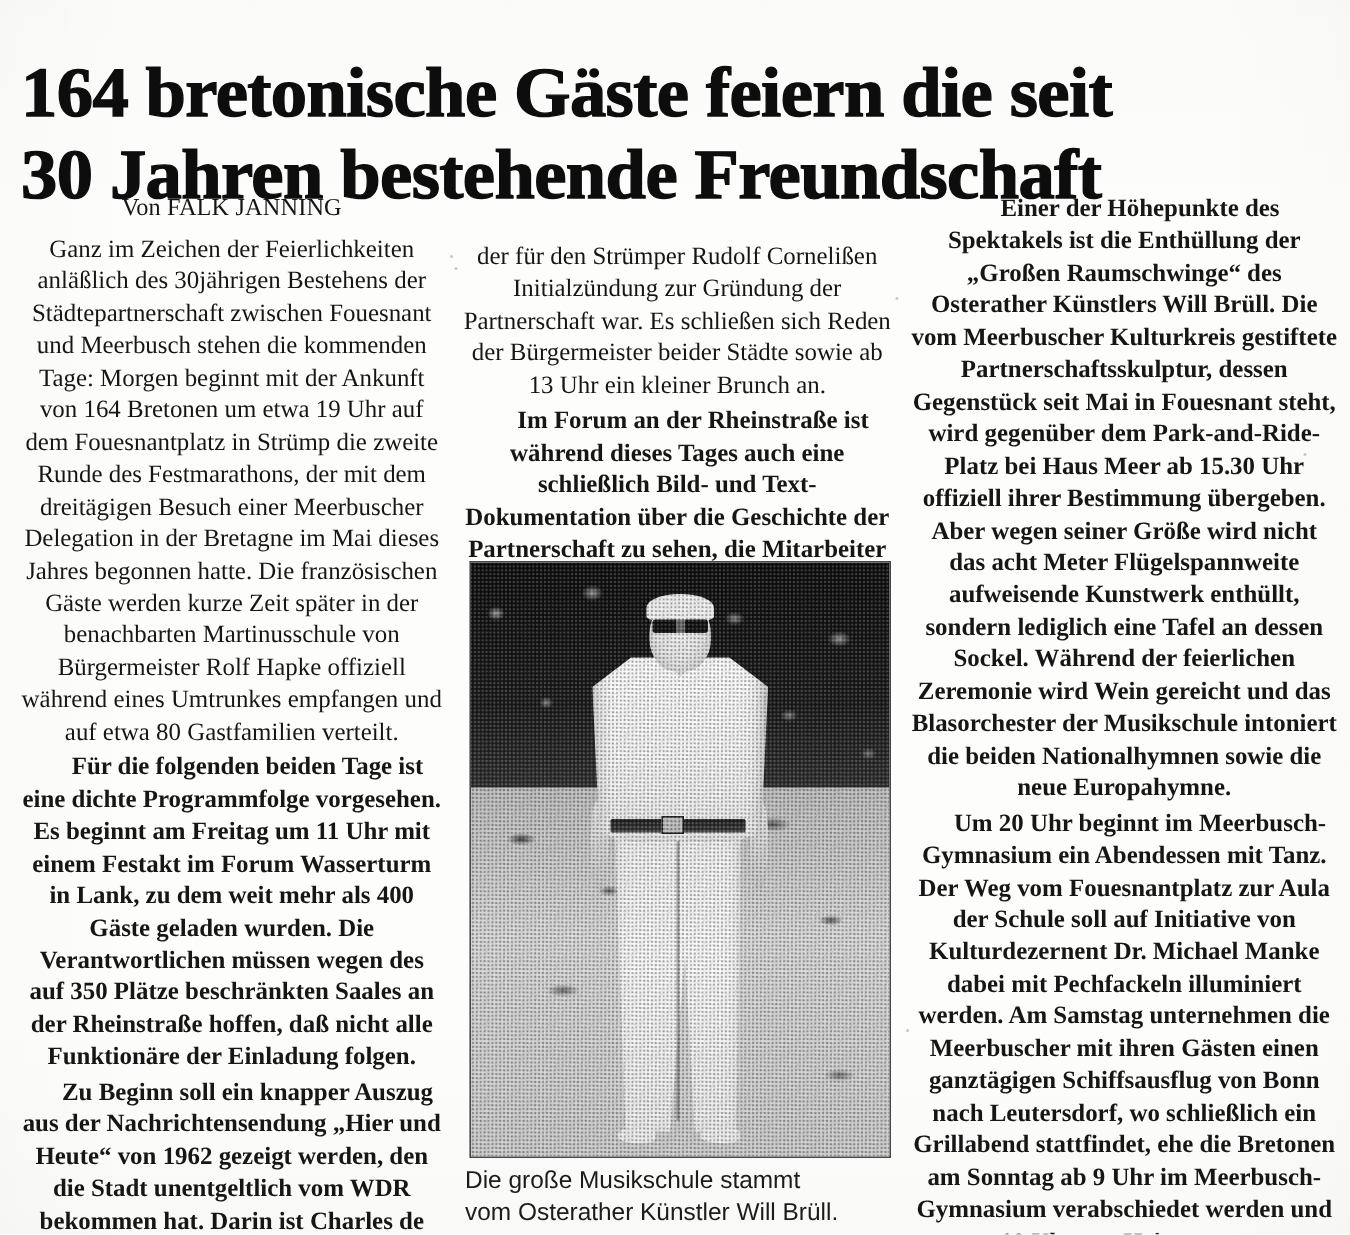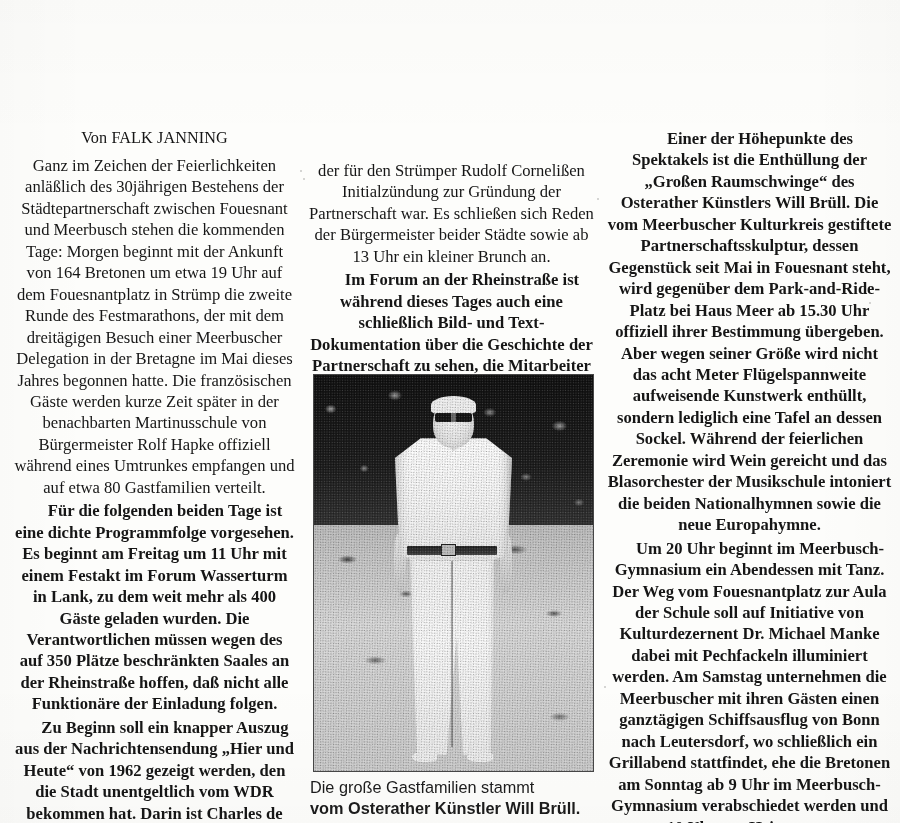--- a/index.html
+++ b/index.html
@@ -268,35 +268,39 @@
     top: 777px;
     width: 288px;
     font-family: "Liberation Sans", "DejaVu Sans", sans-serif;
     font-size: 16.3px;
     line-height: 20.5px;
     color: #1c1c1c;
     text-align: justify;
     text-justify: inter-word;
   }
   .caption .cap-line { display: block; }
-  .caption .cap-line.last { text-align: left; font-weight: bold; }
+  .caption .cap-line.last { text-align: left; }
 
   
   .speck {
     position: absolute;
     background: rgba(120,120,118,0.40);
     pointer-events: none;
     border-radius: 50%;
   }
 </style>
 </head>
 <body>
 
 <div id="page">
 
+  <h1 class="headline">
+    <span class="hl-line l1">164 bretonische Gäste feiern die seit</span>
+    <span class="hl-line l2">30 Jahren bestehende Freundschaft</span>
+  </h1>
 
   <div class="col" id="col1">
     <p class="byline">Von FALK JANNING</p>
     <p>Ganz im Zeichen der Feierlichkeiten anläßlich des 30jährigen Bestehens der Städtepartnerschaft zwischen Fouesnant und Meerbusch stehen die kommenden Tage: Morgen beginnt mit der Ankunft von 164 Bretonen um etwa 19 Uhr auf dem Fouesnantplatz in Strümp die zweite Runde des Festmarathons, der mit dem dreitägigen Besuch einer Meerbuscher Delegation in der Bretagne im Mai dieses Jahres begonnen hatte. Die französischen Gäste werden kurze Zeit später in der benachbarten Martinusschule von Bürgermeister Rolf Hapke offiziell während eines Umtrunkes empfangen und auf etwa 80 Gastfamilien verteilt.</p>
     <p class="indent">Für die folgenden beiden Tage ist eine dichte Programmfolge vorgesehen. Es beginnt am Freitag um 11 Uhr mit einem Festakt im Forum Wasserturm in Lank, zu dem weit mehr als 400 Gäste geladen wurden. Die Verantwortlichen müssen wegen des auf 350 Plätze beschränkten Saales an der Rheinstraße hoffen, daß nicht alle Funktionäre der Einladung folgen.</p>
     <p class="indent">Zu Beginn soll ein knapper Auszug aus der Nachrichtensendung „Hier und Heute“ von 1962 gezeigt werden, den die Stadt unentgeltlich vom WDR bekommen hat. Darin ist Charles de Gaulle während seines historischen Aufrufes „Deutsche fahrt nach Frankreich“ in Düsseldorf zu sehen,</p>
   </div>
 
   <div class="col" id="col2">
     <p>der für den Strümper Rudolf Cornelißen Initialzündung zur Gründung der Partnerschaft war. Es schließen sich Reden der Bürgermeister beider Städte sowie ab 13 Uhr ein kleiner Brunch an.</p>
@@ -319,21 +323,21 @@
       <div class="ph-hair"></div>
       <div class="ph-glasses"></div>
       <div class="ph-shoe-l"></div>
       <div class="ph-shoe-r"></div>
       <div class="ph-grain"></div>
       <div class="ph-halftone"></div>
     </div>
   </div>
 
   <div class="caption">
-    <span class="cap-line">Die große Gastfamilien stammt</span>
+    <span class="cap-line">Die große Musikschule stammt</span>
     <span class="cap-line last">vom Osterather Künstler Will Brüll.</span>
   </div>
 
   <div class="col" id="col3">
     <p class="indent">Einer der Höhepunkte des Spektakels ist die Enthüllung der „Großen Raumschwinge“ des Osterather Künstlers Will Brüll. Die vom Meerbuscher Kulturkreis gestiftete Partnerschaftsskulptur, dessen Gegenstück seit Mai in Fouesnant steht, wird gegenüber dem Park-and-Ride-Platz bei Haus Meer ab 15.30 Uhr offiziell ihrer Bestimmung übergeben. Aber wegen seiner Größe wird nicht das acht Meter Flügelspannweite aufweisende Kunstwerk enthüllt, sondern lediglich eine Tafel an dessen Sockel. Während der feierlichen Zeremonie wird Wein gereicht und das Blasorchester der Musikschule intoniert die beiden Nationalhymnen sowie die neue Europahymne.</p>
     <p class="indent">Um 20 Uhr beginnt im Meerbusch-Gymnasium ein Abendessen mit Tanz. Der Weg vom Fouesnantplatz zur Aula der Schule soll auf Initiative von Kulturdezernent Dr. Michael Manke dabei mit Pechfackeln illuminiert werden. Am Samstag unternehmen die Meerbuscher mit ihren Gästen einen ganztägigen Schiffsausflug von Bonn nach Leutersdorf, wo schließlich ein Grillabend stattfindet, ehe die Bretonen am Sonntag ab 9 Uhr im Meerbusch-Gymnasium verabschiedet werden und um 10 Uhr gen Heimat starten.</p>
   </div>
 
   <span class="speck" style="left:300px;top:170px;width:2px;height:2px;"></span>
   <span class="speck" style="left:303px;top:178px;width:2px;height:2px;"></span>

